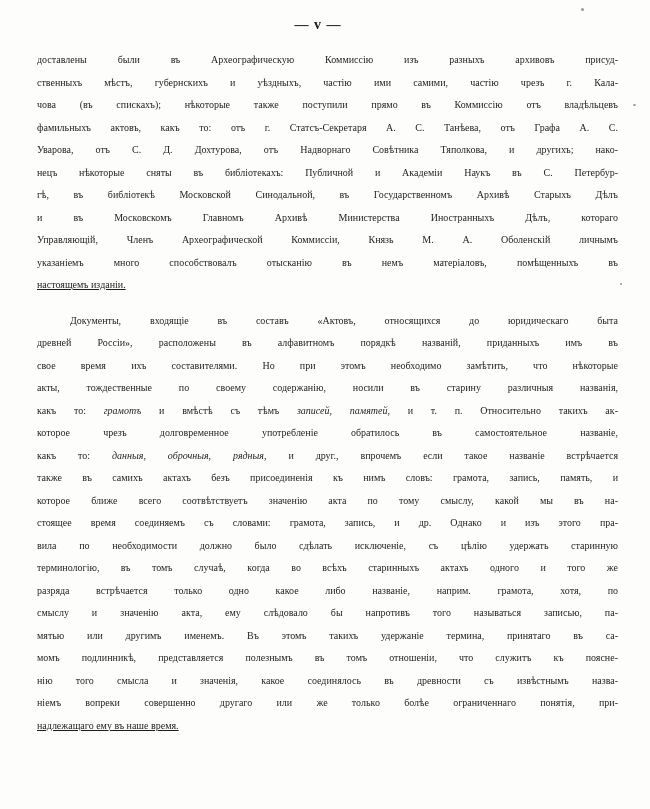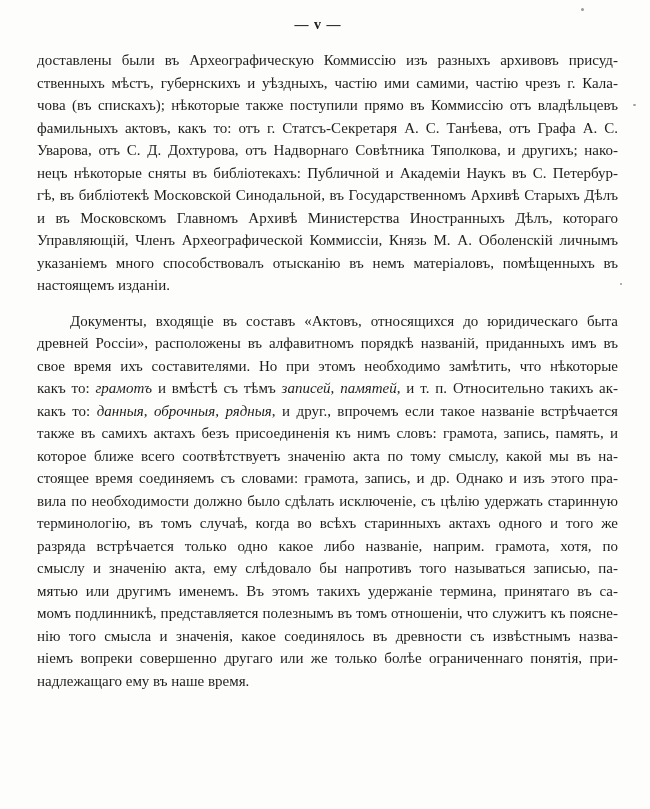--- a/index.html
+++ b/index.html
@@ -27,36 +27,37 @@
     letter-spacing: 1px;
     color: #222;
   }
   .text-block {
     position: absolute;
     left: 37px;
     top: 49px;
     width: 581px;
   }
   .para {
-    font-size: 15px;
+    font-size: 10px;
     line-height: 22.5px;
     margin: 0;
   }
   .para + .para {
     margin-top: 13px;
   }
   .line {
     text-align: justify;
     text-align-last: justify;
     white-space: normal;
     height: 22.5px;
     overflow: visible;
   }
   .line.last {
     text-align-last: left;
+    text-decoration: underline;
   }
   .para.indent .line:first-child {
     text-indent: 33px;
   }
   .it {
     font-style: italic;
     font-family: Liberation Serif, serif;
   }
   
   .speck {
@@ -85,21 +86,23 @@
         <div class="line">гѣ, въ библіотекѣ Московской Синодальной, въ Государственномъ Архивѣ Старыхъ Дѣлъ</div>
         <div class="line">и въ Московскомъ Главномъ Архивѣ Министерства Иностранныхъ Дѣлъ, котораго</div>
         <div class="line">Управляющій, Членъ Археографической Коммиссіи, Князь М. А. Оболенскій личнымъ</div>
         <div class="line">указаніемъ много способствовалъ отысканію въ немъ матеріаловъ, помѣщенныхъ въ</div>
         <div class="line last">настоящемъ изданіи.</div>
       </div>
       <div class="para indent">
         <div class="line">Документы, входящіе въ составъ «Актовъ, относящихся до юридическаго быта</div>
         <div class="line">древней Россіи», расположены въ алфавитномъ порядкѣ названій, приданныхъ имъ въ</div>
         <div class="line">свое время ихъ составителями. Но при этомъ необходимо замѣтить, что нѣкоторые</div>
+        <div class="line">акты, тождественные по своему содержанію, носили въ старину различныя названія,</div>
         <div class="line"><span>какъ то: </span><span class="it">грамотъ</span><span> и вмѣстѣ съ тѣмъ </span><span class="it">записей, памятей</span><span>, и т. п. Относительно такихъ ак-</span></div>
+        <div class="line">которое чрезъ долговременное употребленіе обратилось въ самостоятельное названіе,</div>
         <div class="line"><span>какъ то: </span><span class="it">данныя, оброчныя, рядныя</span><span>, и друг., впрочемъ если такое названіе встрѣчается</span></div>
         <div class="line">также въ самихъ актахъ безъ присоединенія къ нимъ словъ: грамота, запись, память, и</div>
         <div class="line">которое ближе всего соотвѣтствуетъ значенію акта по тому смыслу, какой мы въ на-</div>
         <div class="line">стоящее время соединяемъ съ словами: грамота, запись, и др. Однако и изъ этого пра-</div>
         <div class="line">вила по необходимости должно было сдѣлать исключеніе, съ цѣлію удержать старинную</div>
         <div class="line">терминологію, въ томъ случаѣ, когда во всѣхъ старинныхъ актахъ одного и того же</div>
         <div class="line">разряда встрѣчается только одно какое либо названіе, наприм. грамота, хотя, по</div>
         <div class="line">смыслу и значенію акта, ему слѣдовало бы напротивъ того называться записью, па-</div>
         <div class="line">мятью или другимъ именемъ. Въ этомъ такихъ удержаніе термина, принятаго въ са-</div>
         <div class="line">момъ подлинникѣ, представляется полезнымъ въ томъ отношеніи, что служитъ къ поясне-</div>

